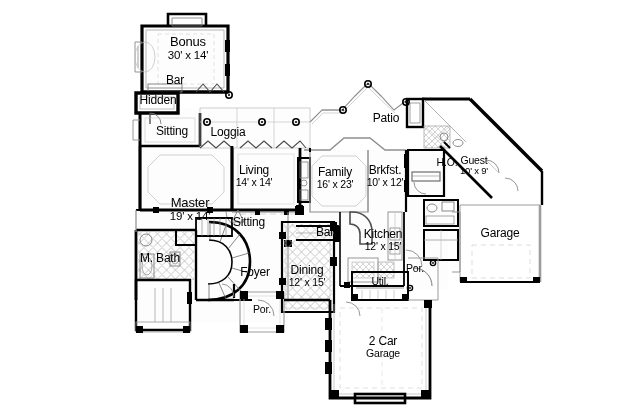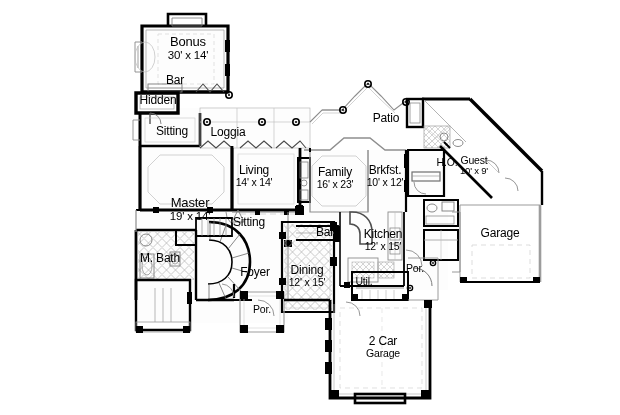--- a/index.html
+++ b/index.html
@@ -490,21 +490,21 @@
         <span class="rl-name">Bar</span>
       </div>
       <div class="room-label sz-md" style="left: 383px; top: 240px;">
         <span class="rl-name">Kitchen</span>
         <span class="rl-dims">12' x 15'</span>
       </div>
       <div class="room-label sz-md" style="left: 307px; top: 276px;">
         <span class="rl-name">Dining</span>
         <span class="rl-dims">12' x 15'</span>
       </div>
-      <div class="room-label sz-sm" style="left: 364px; top: 282px;">
+      <div class="room-label sz-sm" style="left: 380px; top: 282px;">
         <span class="rl-name">Util.</span>
       </div>
       <div class="room-label sz-sm" style="left: 415px; top: 269px;">
         <span class="rl-name">Por.</span>
       </div>
       <div class="room-label sz-sm" style="left: 262px; top: 310px;">
         <span class="rl-name">Por.</span>
       </div>
       <div class="room-label sz-md" style="left: 383px; top: 347px;">
         <span class="rl-name">2 Car</span>

